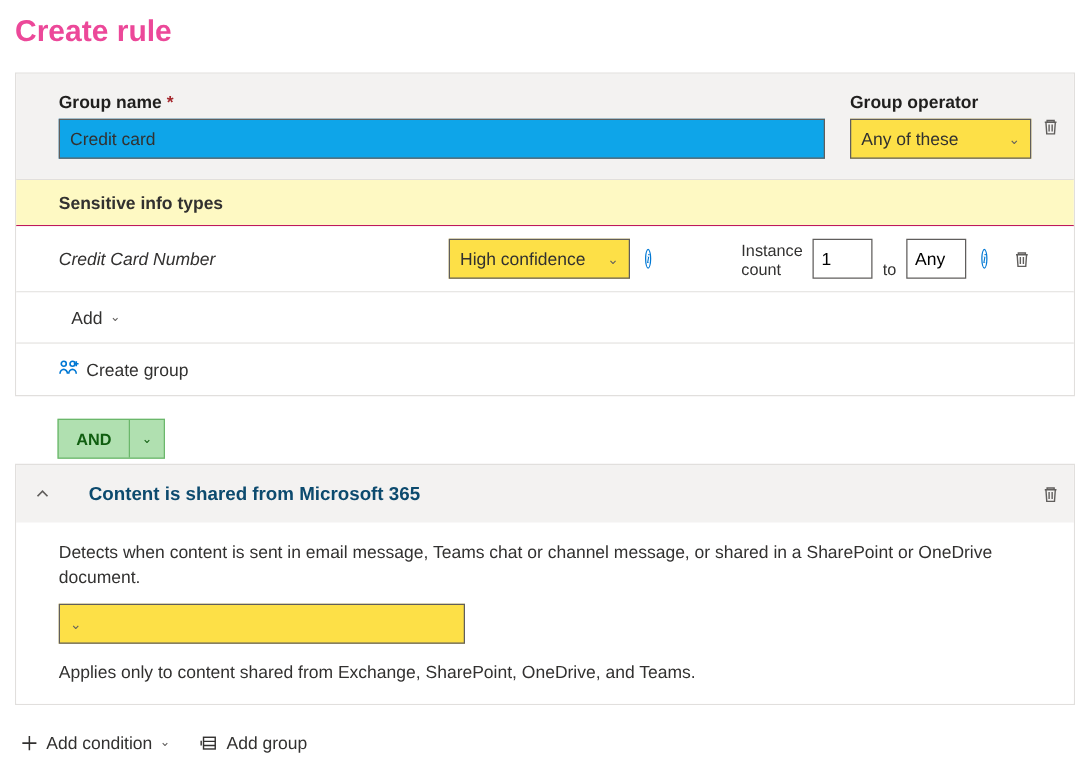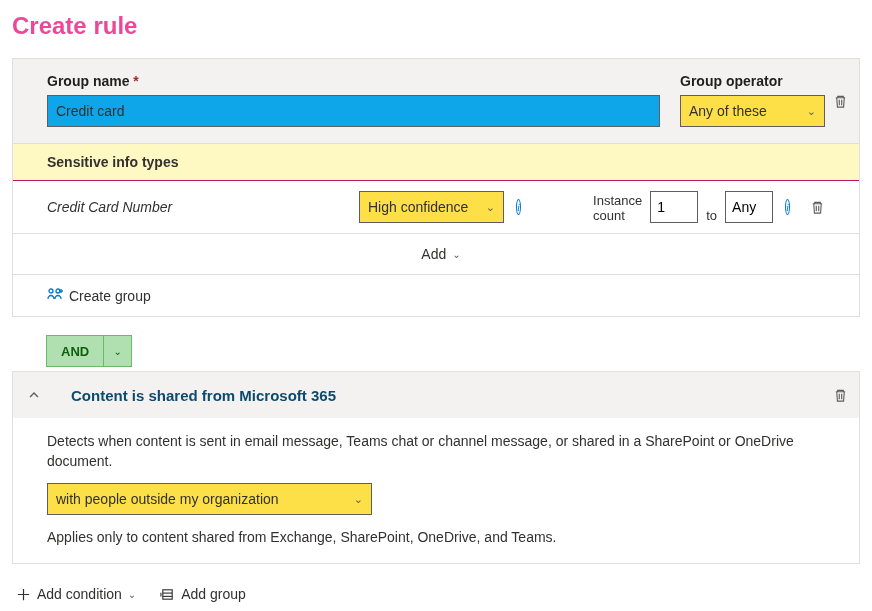--- a/index.html
+++ b/index.html
@@ -104,21 +104,21 @@
     width: 16px; height: 16px; border: 1px solid #0078d4; border-radius: 50%;
     display: inline-flex; align-items: center; justify-content: center;
     font-size: 11px; color: #0078d4; font-style: italic; font-family: Georgia, serif;
   }
   .add-row, .create-group-row {
     padding: 12px 34px;
     border-bottom: 1px solid #e1dfdd;
     background: #fff;
     display: flex; align-items: center; gap: 8px;
   }
-  .add-row { padding-left: 44px; justify-content: center; }
+  .add-row { padding-left: 44px; }
   .link-btn {
     color: #323130; cursor: pointer; display: inline-flex; align-items: center; gap: 6px;
     font-size: 14px;
   }
   .link-btn .chev { font-size: 10px; color: #605e5c; }
   .group-icon {
     color: #0078d4; font-size: 14px;
   }
   .operator-pill {
     display: inline-flex; align-items: center;
@@ -249,21 +249,20 @@
     <span class="panel-title-collapsible">Content is shared from Microsoft 365</span>
     <div class="icon-btn abs-tr">
       <svg class="trash" viewBox="0 0 16 16">
         <path fill="none" stroke="#605e5c" stroke-width="1.2" d="M3 4h10M5 4V2.5h6V4M4 4l.7 10h6.6L12 4M6.7 6v6M9.3 6v6"></path>
       </svg>
     </div>
   </div>
   <div class="panel-body">
     <div class="desc">Detects when content is sent in email message, Teams chat or channel message, or shared in a SharePoint or OneDrive document.</div>
     <div class="select-box wider">
-      <span>with people outside my organization</span>
       <span class="chev">⌄</span>
     </div>
     <div class="note">Applies only to content shared from Exchange, SharePoint, OneDrive, and Teams.</div>
   </div>
 </div>
 
 <div class="footer-actions">
   <span class="footer-btn">
     <svg viewBox="0 0 16 16">
       <path d="M8 2v12M2 8h12" stroke="#323130" stroke-width="1.3"></path>

